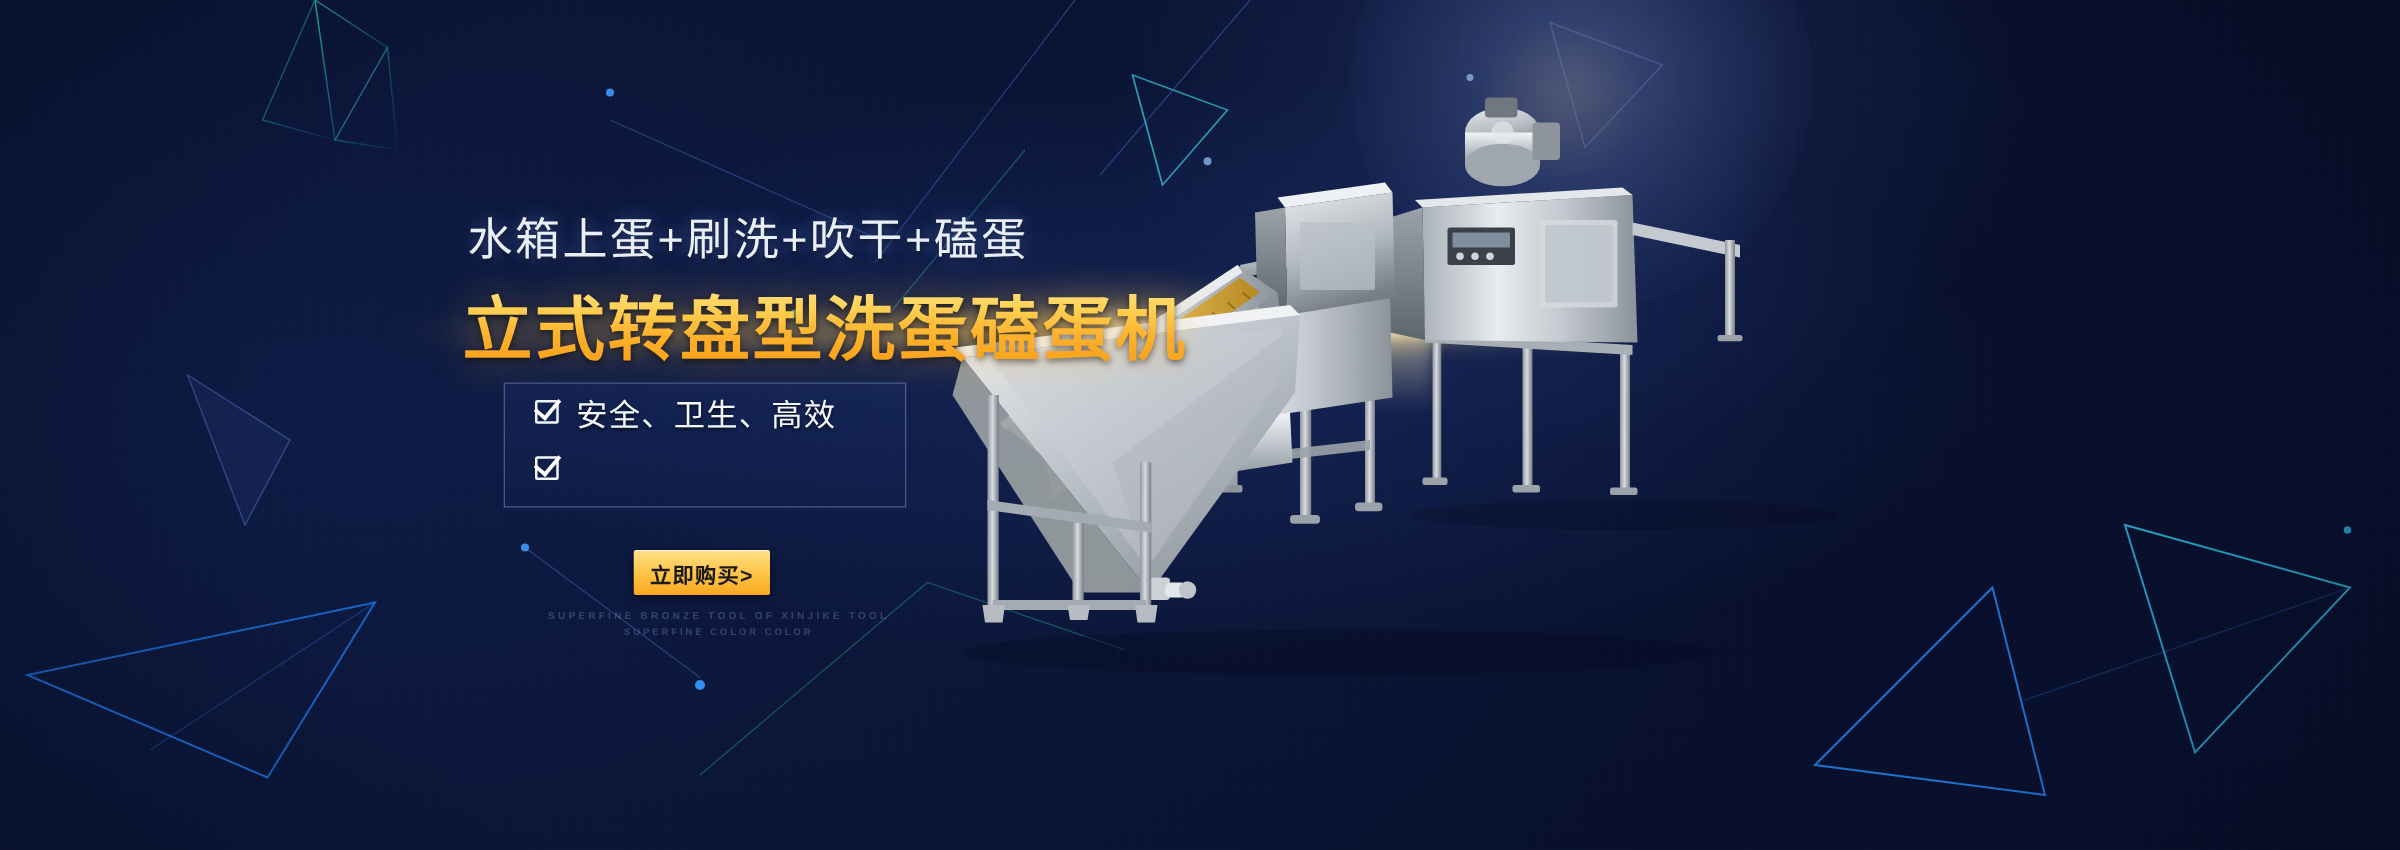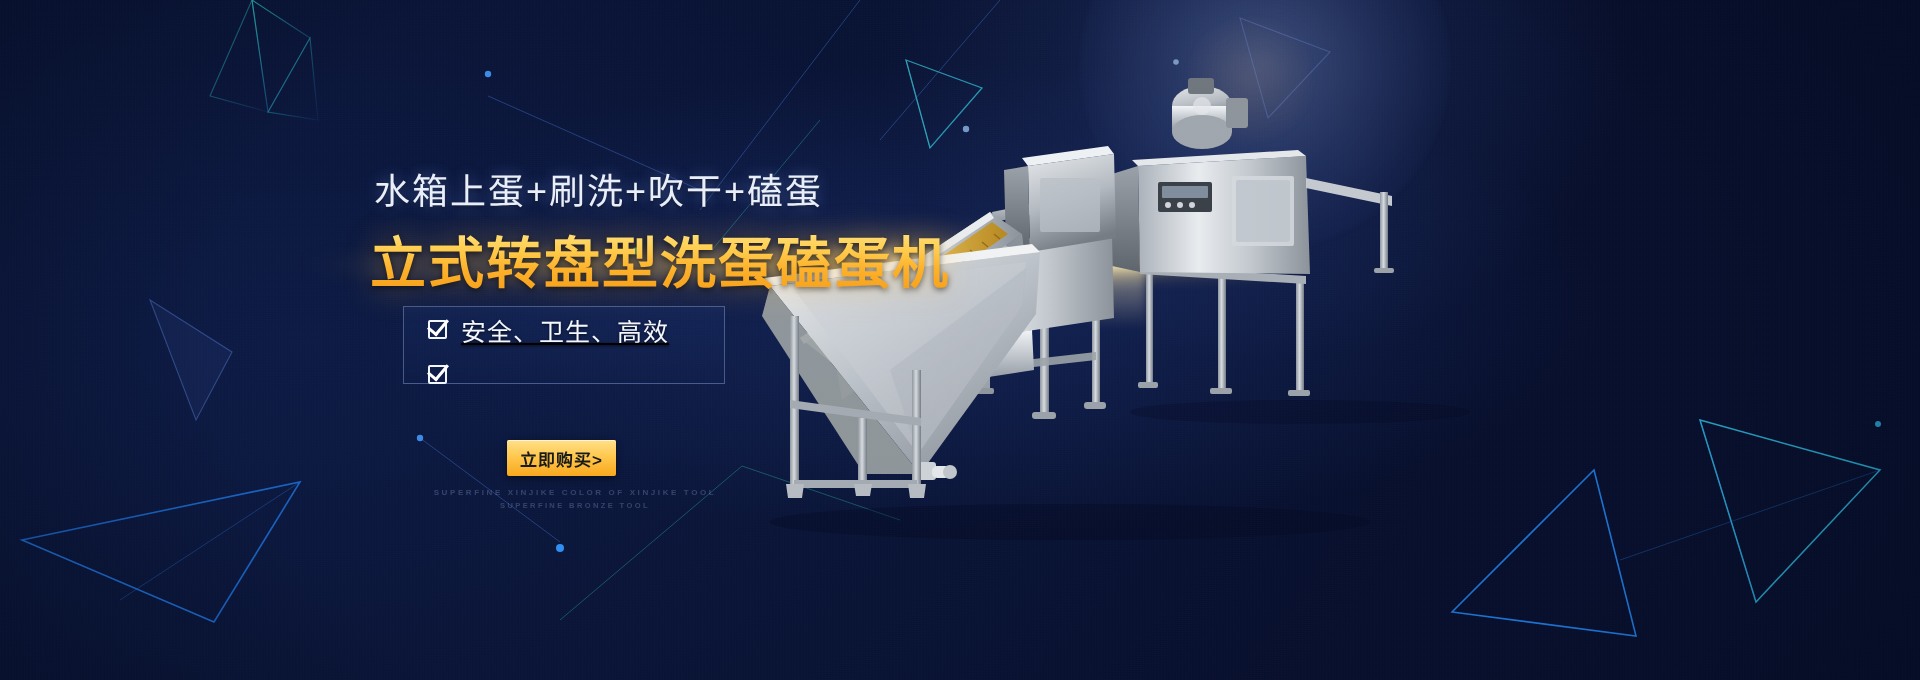--- a/index.html
+++ b/index.html
@@ -142,24 +142,23 @@
     opacity:.55;
     transform:translate(2px,3px);
     font-family:"Liberation Sans","DejaVu Sans",sans-serif;
     z-index:-1;
   }
 
   
   .features{
     position:absolute;
     left:403px; top:306px;
-    width:322px; height:78px;
+    width:322px; height:100px;
     border:1px solid rgba(150,180,235,.40);
     background:linear-gradient(180deg, rgba(32,58,125,.22), rgba(20,40,95,.10));
-    text-decoration:underline;
   }
   .feature-row{
     display:flex;
     align-items:center;
     height:45px;
     padding-left:24px;
     gap:14px;
   }
   .chk{
     width:19px; height:19px;
@@ -502,18 +501,18 @@
         <span class="feature-text">安全、卫生、高效</span>
       </div>
       <div class="feature-row">
         <span class="chk"></span>
       </div>
     </div>
 
     <button class="cta">立即购买&gt;</button>
 
     <div class="watermark">
-      <div class="wm-line">SUPERFINE XINJIKE COLOR OF XINJIKE TOOL</div>
-      <div class="wm-line two">SUPERFINE BRONZE TOOL</div>
+      <div class="wm-line">SUPERFINE BRONZE TOOL OF XINJIKE TOOL</div>
+      <div class="wm-line two">SUPERFINE COLOR COLOR</div>
     </div>
 
   </div>
 </div>
 
 </body></html>

